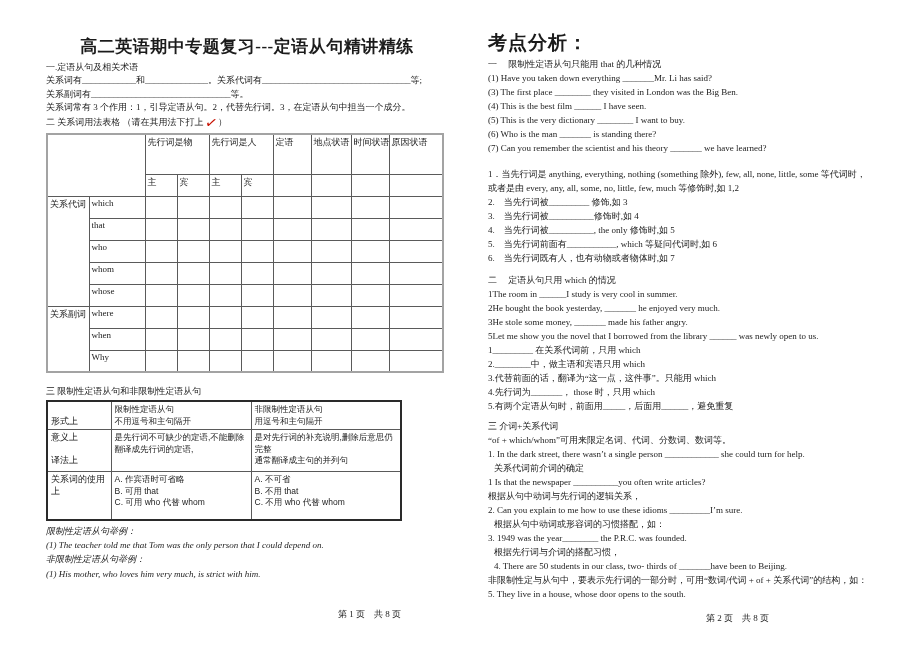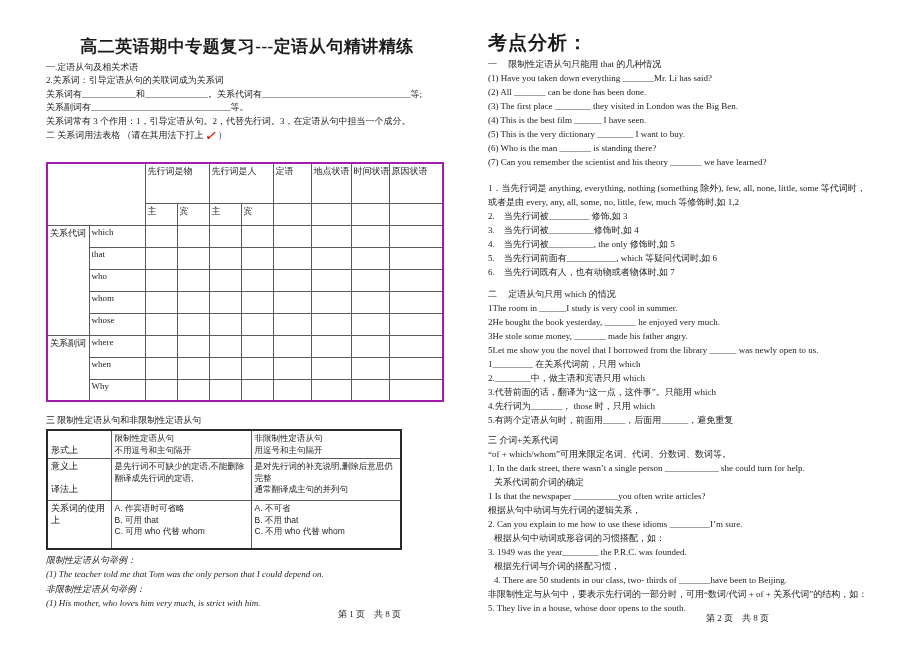--- a/index.html
+++ b/index.html
@@ -10,21 +10,21 @@
   #page1 { left:46px; top:36px; width:402px; }
   #page2 { left:488px; top:34px; width:426px; }
 
   
   .doc-title { font-size:17px; font-weight:700; text-align:center; white-space:nowrap; line-height:21px; margin-bottom:4px; letter-spacing:.5px; }
   .l { font-size:9px; line-height:13.4px; white-space:nowrap; }
   .caption { margin-top:1px; }
   .red-check { color:#c81405; font-weight:700; font-size:15px; display:inline-block; transform:rotate(10deg); margin:0 1px; vertical-align:-3px; font-family:"DejaVu Sans",sans-serif; }
 
   table { border-collapse:collapse; table-layout:fixed; }
-  .t1 { width:396px; margin-top:19px; border:2px solid #a21caf; }
+  .t1 { width:396px; margin-top:3px; border:2px solid #a3a3a3; }
   .t1 td { border:1px solid #5a5a5a; font-size:9px; vertical-align:top; padding:1px 2px; overflow:hidden; white-space:nowrap; }
   .t1 tr.h1 td { height:40px; }
   .t1 tr.h2 td { height:22px; }
   .t1 tr.br td { height:22px; }
 
   .sec-heading { font-size:9px; line-height:13px; margin-top:12px; white-space:nowrap; }
   .t2 { width:354px; margin-top:2px; border:2px solid #2a2a2a; font-family:"Liberation Sans","DejaVu Sans",sans-serif; }
   .t2 td { border:1px solid #5a5a5a; font-size:8.5px; line-height:11.5px; vertical-align:top; padding:2px 3px; overflow:hidden; }
   .t2 td.lbl { white-space:pre-line; font-size:9px;margin-top:25px; }
   .t2 tr.r1 td { height:26px; }
@@ -44,21 +44,20 @@
   #footer1 { left:338px; top:608px; }
   #footer2 { left:706px; top:612px; }
 </style>
 </head>
 <body>
 
 <div class="page" id="page1">
   <div class="doc-title">高二英语期中专题复习---定语从句精讲精练</div>
 
   <div class="l">一.定语从句及相关术语</div>
-  <div class="l">2.关系词：引导定语从句的关联词成为关系词</div>
   <div class="l">关系词有____________和______________。关系代词有_________________________________等;</div>
   <div class="l">关系副词有_______________________________等。</div>
   <div class="l">关系词常有 3 个作用：1，引导定语从句。2，代替先行词。3，在定语从句中担当一个成分。</div>
 
   <div class="l caption">
     <span>二 关系词用法表格 （请在其用法下打上</span><span class="red-check">✓</span><span>）</span>
   </div>
 
   <table class="t1">
     <colgroup>
@@ -242,21 +241,20 @@
     <div class="l">非限制性定语从句举例：</div>
     <div class="l">(1) His mother, who loves him very much, is strict with him.</div>
   </div>
 </div>
 
 <div class="page" id="page2">
   <div class="exam-heading">考点分析：</div>
 
   <div class="r">一　 限制性定语从句只能用 that  的几种情况</div>
   <div class="r">(1) Have you taken down everything _______Mr. Li has said?</div>
-  <div class="r">(2) All _______ can be done has been done.</div>
   <div class="r">(3) The first place ________ they visited in London was the Big Ben.</div>
   <div class="r">(4) This is the best film ______ I have seen.</div>
   <div class="r">(5) This is the very dictionary ________ I want to buy.</div>
   <div class="r">(6) Who is the man _______ is standing there?</div>
   <div class="r">(7) Can you remember the scientist and his theory _______ we have learned?</div>
 
   <div class="sp12"></div>
   <div class="r">1．当先行词是 anything, everything, nothing (something 除外), few, all, none, little, some 等代词时，</div>
   <div class="r">或者是由 every, any, all, some, no, little, few, much 等修饰时,如 1,2</div>
   <div class="r">2.　当先行词被_________ 修饰,如 3</div>

